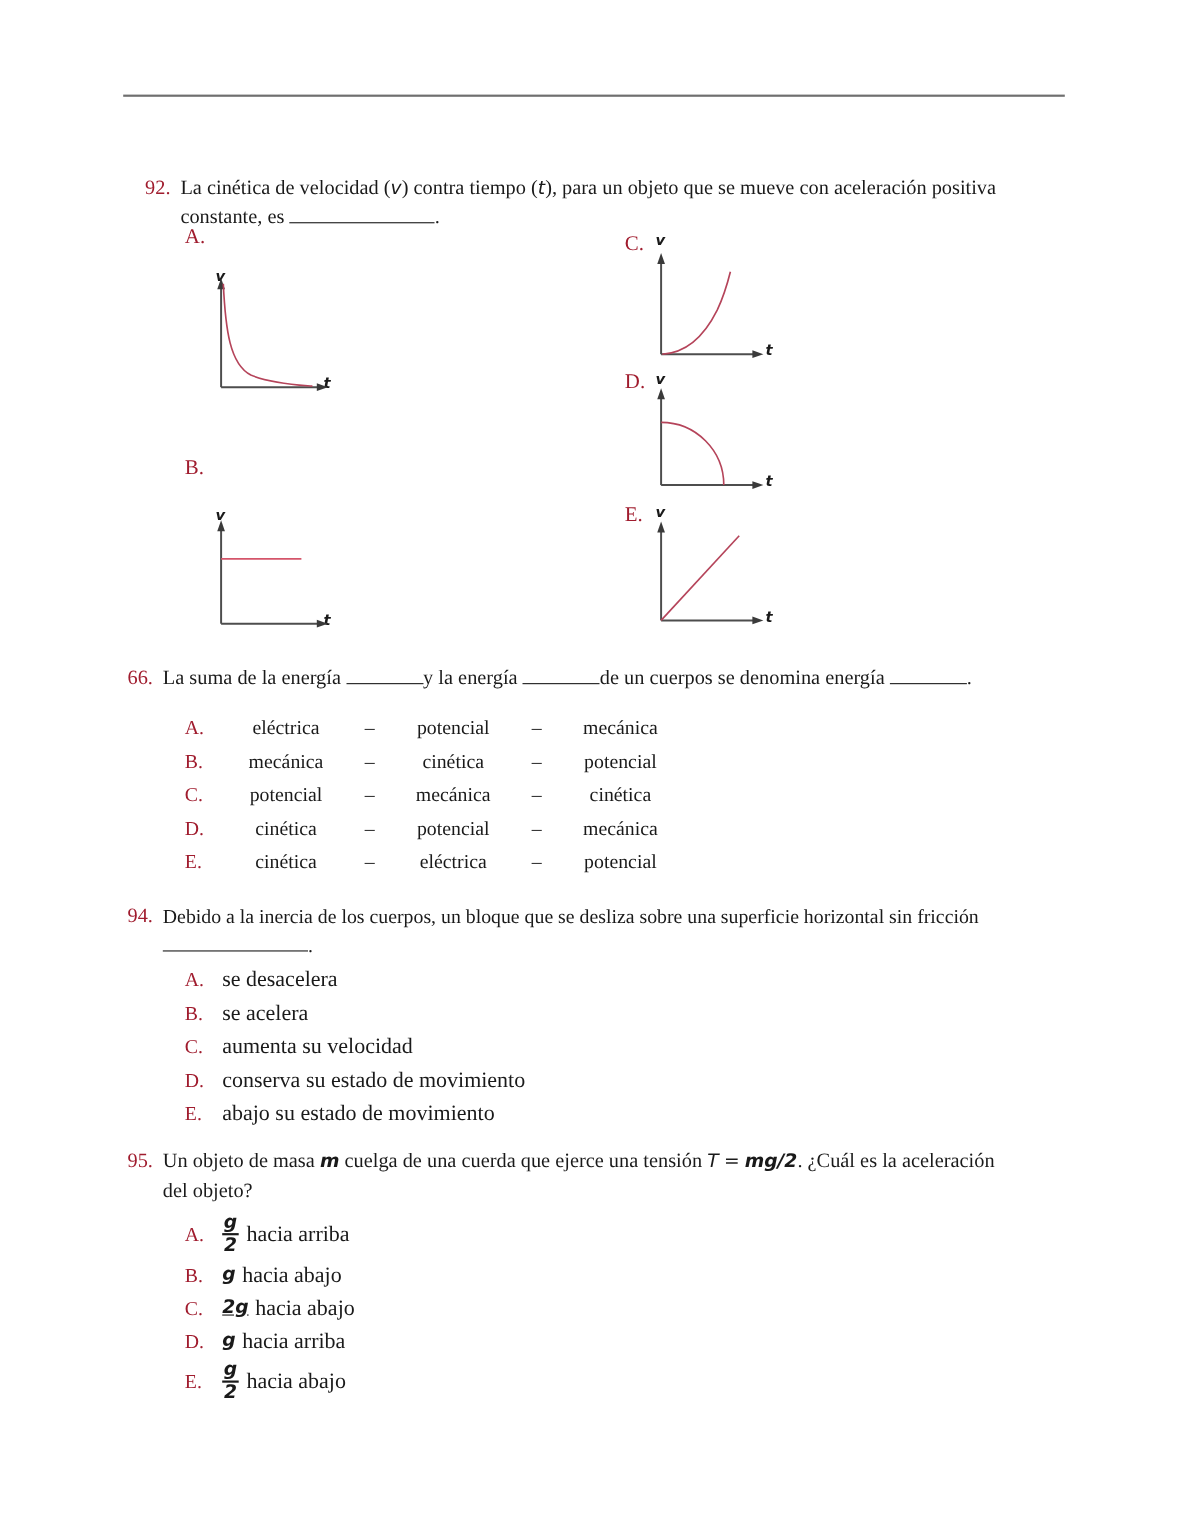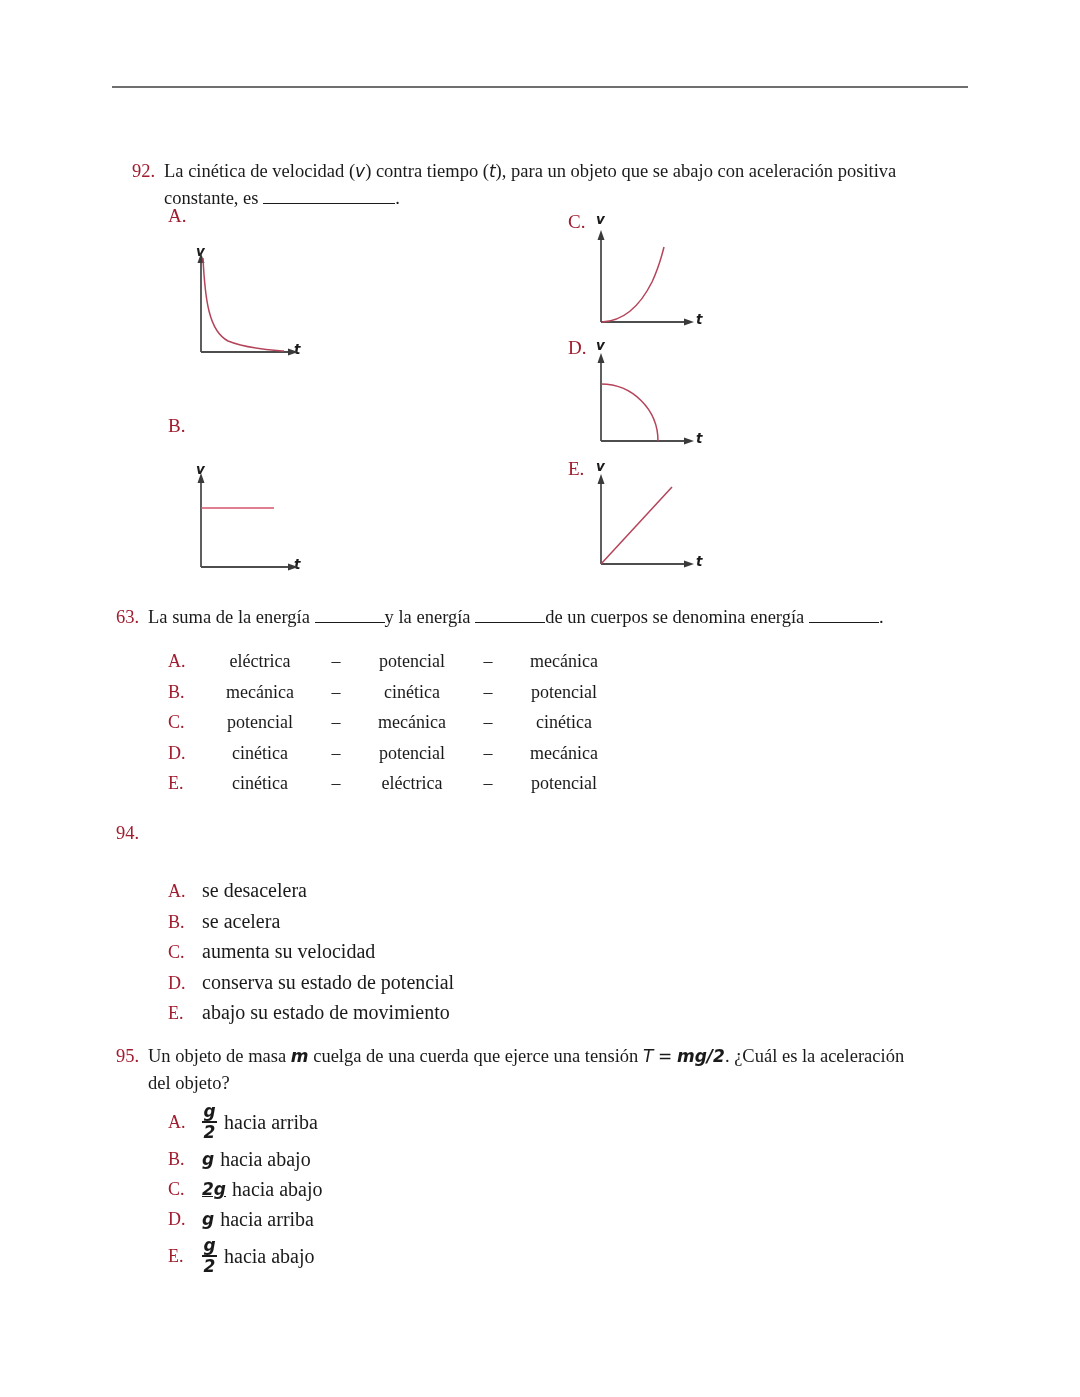--- a/index.html
+++ b/index.html
@@ -222,21 +222,21 @@
 <div class="page">
 
   <div class="header">
     <div class="header-rule"></div>
   </div>
 
   <div class="question" style="left:128px; top:138px; width:860px;margin-top:20px;">
     <div class="q-line">
       <span class="q-num">92.</span>
       <span class="q-text">
-        <span>La cinética de velocidad (</span><span class="mvar-n">v</span><span>) contra tiempo (</span><span class="mvar-n">t</span><span>), para un objeto que se abajo con aceleración positiva</span><br>
+        <span>La cinética de velocidad (</span><span class="mvar-n">v</span><span>) contra tiempo (</span><span class="mvar-n">t</span><span>), para un objeto que se mueve con aceleración positiva</span><br>
         <span>constante, es </span><span class="blank blank-lg"></span><span>.</span>
       </span>
     </div>
   </div>
 
   <div class="figure" style="left:168px; top:205px;">
     <span class="fig-label" style="left:0px; top:0px;">A.</span>
     <span class="axis-label" style="left:28px; top:38px;">v</span>
     <span class="axis-label" style="left:126px; top:136px;">t</span>
     <svg width="150" height="165" style="position:absolute; left:0; top:0;">
@@ -305,21 +305,21 @@
         <line x1="33" y1="112" x2="118" y2="112"></line>
       </g>
       <polygon points="33,22 29.5,32 36.5,32" fill="#3a3a3a"></polygon>
       <polygon points="126,112 116,108.5 116,115.5" fill="#3a3a3a"></polygon>
       <line x1="33" y1="112" x2="104" y2="35" stroke="#b5445a" stroke-width="1.5"></line>
     </svg>
   </div>
 
   <div class="question" style="left:112px; top:604px; width:870px;">
     <div class="q-line">
-      <span class="q-num">63.</span>
+      <span class="q-num">66.</span>
       <span class="q-text"><span>La suma de la energía </span><span class="blank blank-md"></span><span>y la energía </span><span class="blank blank-md"></span><span>de un cuerpos se denomina energía </span><span class="blank blank-md"></span><span>.</span></span>
     </div>
   </div>
 
   <div class="opts-table" style="left:168px; top:651px;">
     <div class="row">
       <span class="cl">A.</span>
       <span class="c1">eléctrica</span>
       <span class="dash">–</span>
       <span class="c2">potencial</span>
@@ -356,39 +356,43 @@
       <span class="dash">–</span>
       <span class="c2">eléctrica</span>
       <span class="dash">–</span>
       <span class="c3">potencial</span>
     </div>
   </div>
 
   <div class="question" style="left:112px; top:820px; width:880px;">
     <div class="q-line">
       <span class="q-num">94.</span>
+      <span class="q-text" style="font-size:18px;">
+        <span>Debido a la inercia de los cuerpos, un bloque que se desliza sobre una superficie horizontal sin fricción</span><br>
+        <span class="blank blank-lg"></span><span>.</span>
+      </span>
     </div>
   </div>
 
   <div class="opts" style="left:168px; top:879px;">
     <div class="opt opt-simple">
       <span class="opt-letter">A.</span>
       <span class="opt-text">se desacelera</span>
     </div>
     <div class="opt opt-simple">
       <span class="opt-letter">B.</span>
       <span class="opt-text">se acelera</span>
     </div>
     <div class="opt opt-simple">
       <span class="opt-letter">C.</span>
       <span class="opt-text">aumenta su velocidad</span>
     </div>
     <div class="opt opt-simple">
       <span class="opt-letter">D.</span>
-      <span class="opt-text">conserva su estado de potencial</span>
+      <span class="opt-text">conserva su estado de movimiento</span>
     </div>
     <div class="opt opt-simple">
       <span class="opt-letter">E.</span>
       <span class="opt-text">abajo su estado de movimiento</span>
     </div>
   </div>
 
   <div class="question" style="left:112px; top:1043px; width:880px;">
     <div class="q-line">
       <span class="q-num">95.</span>

